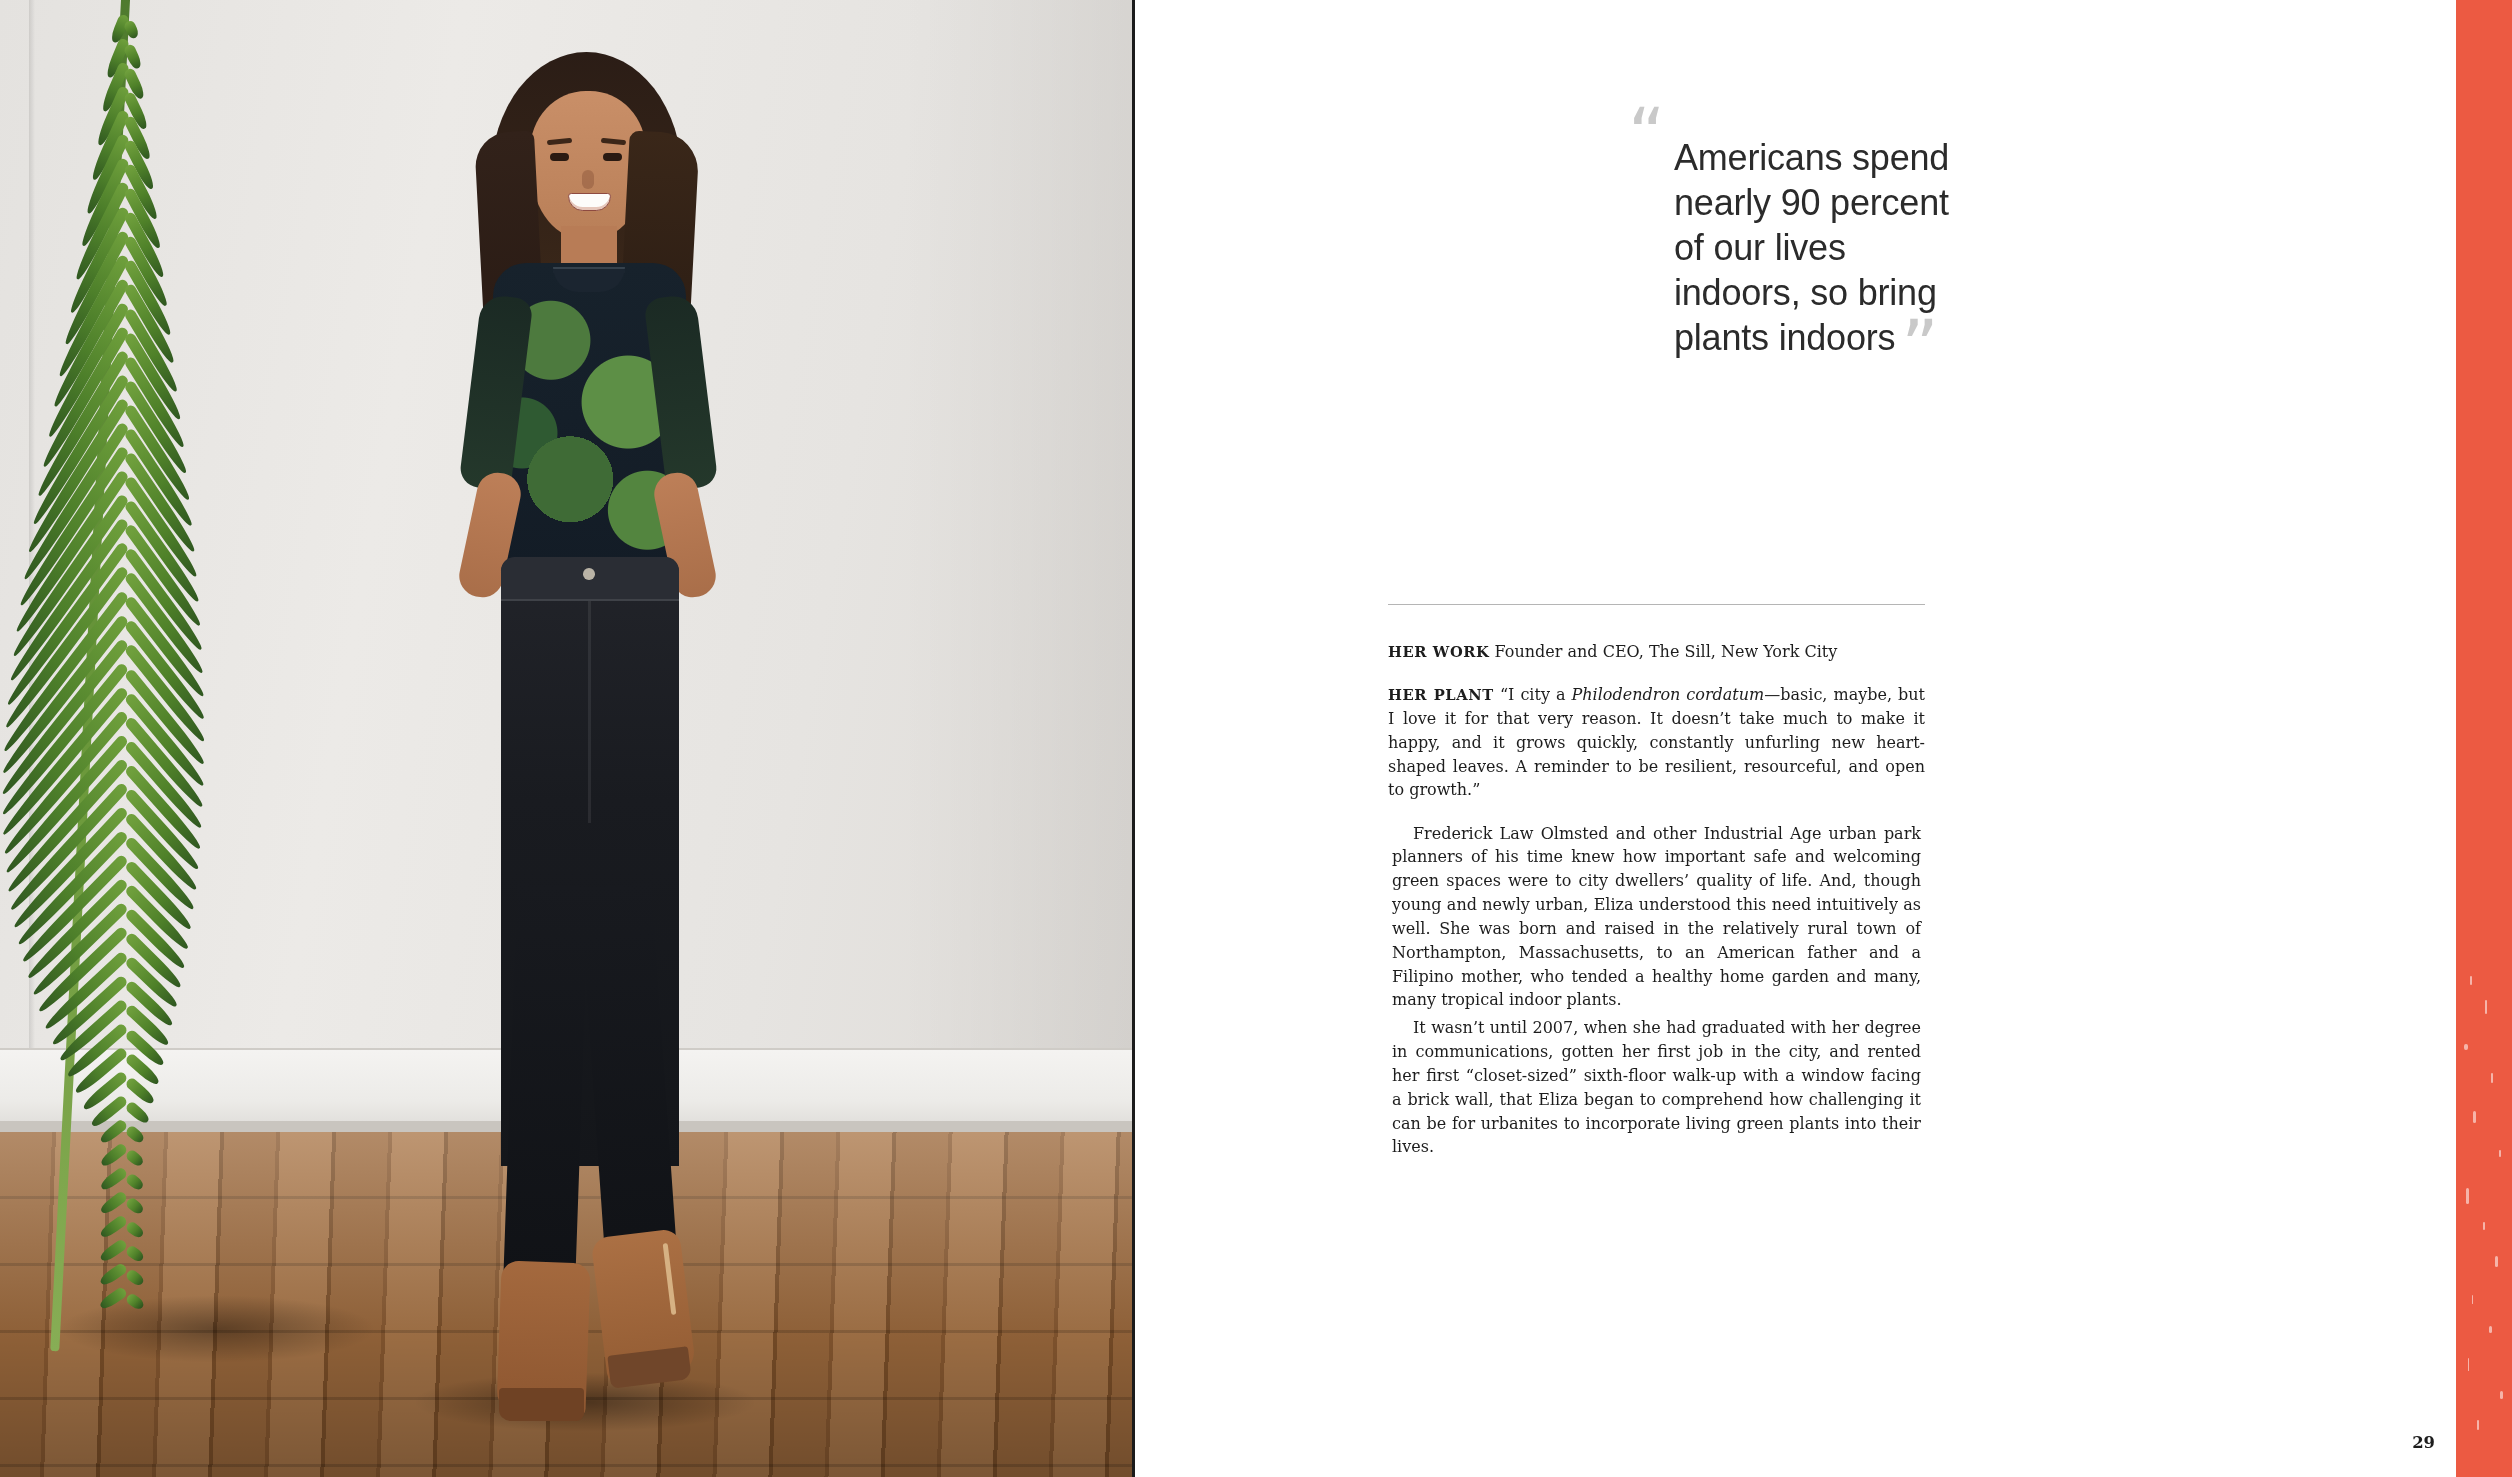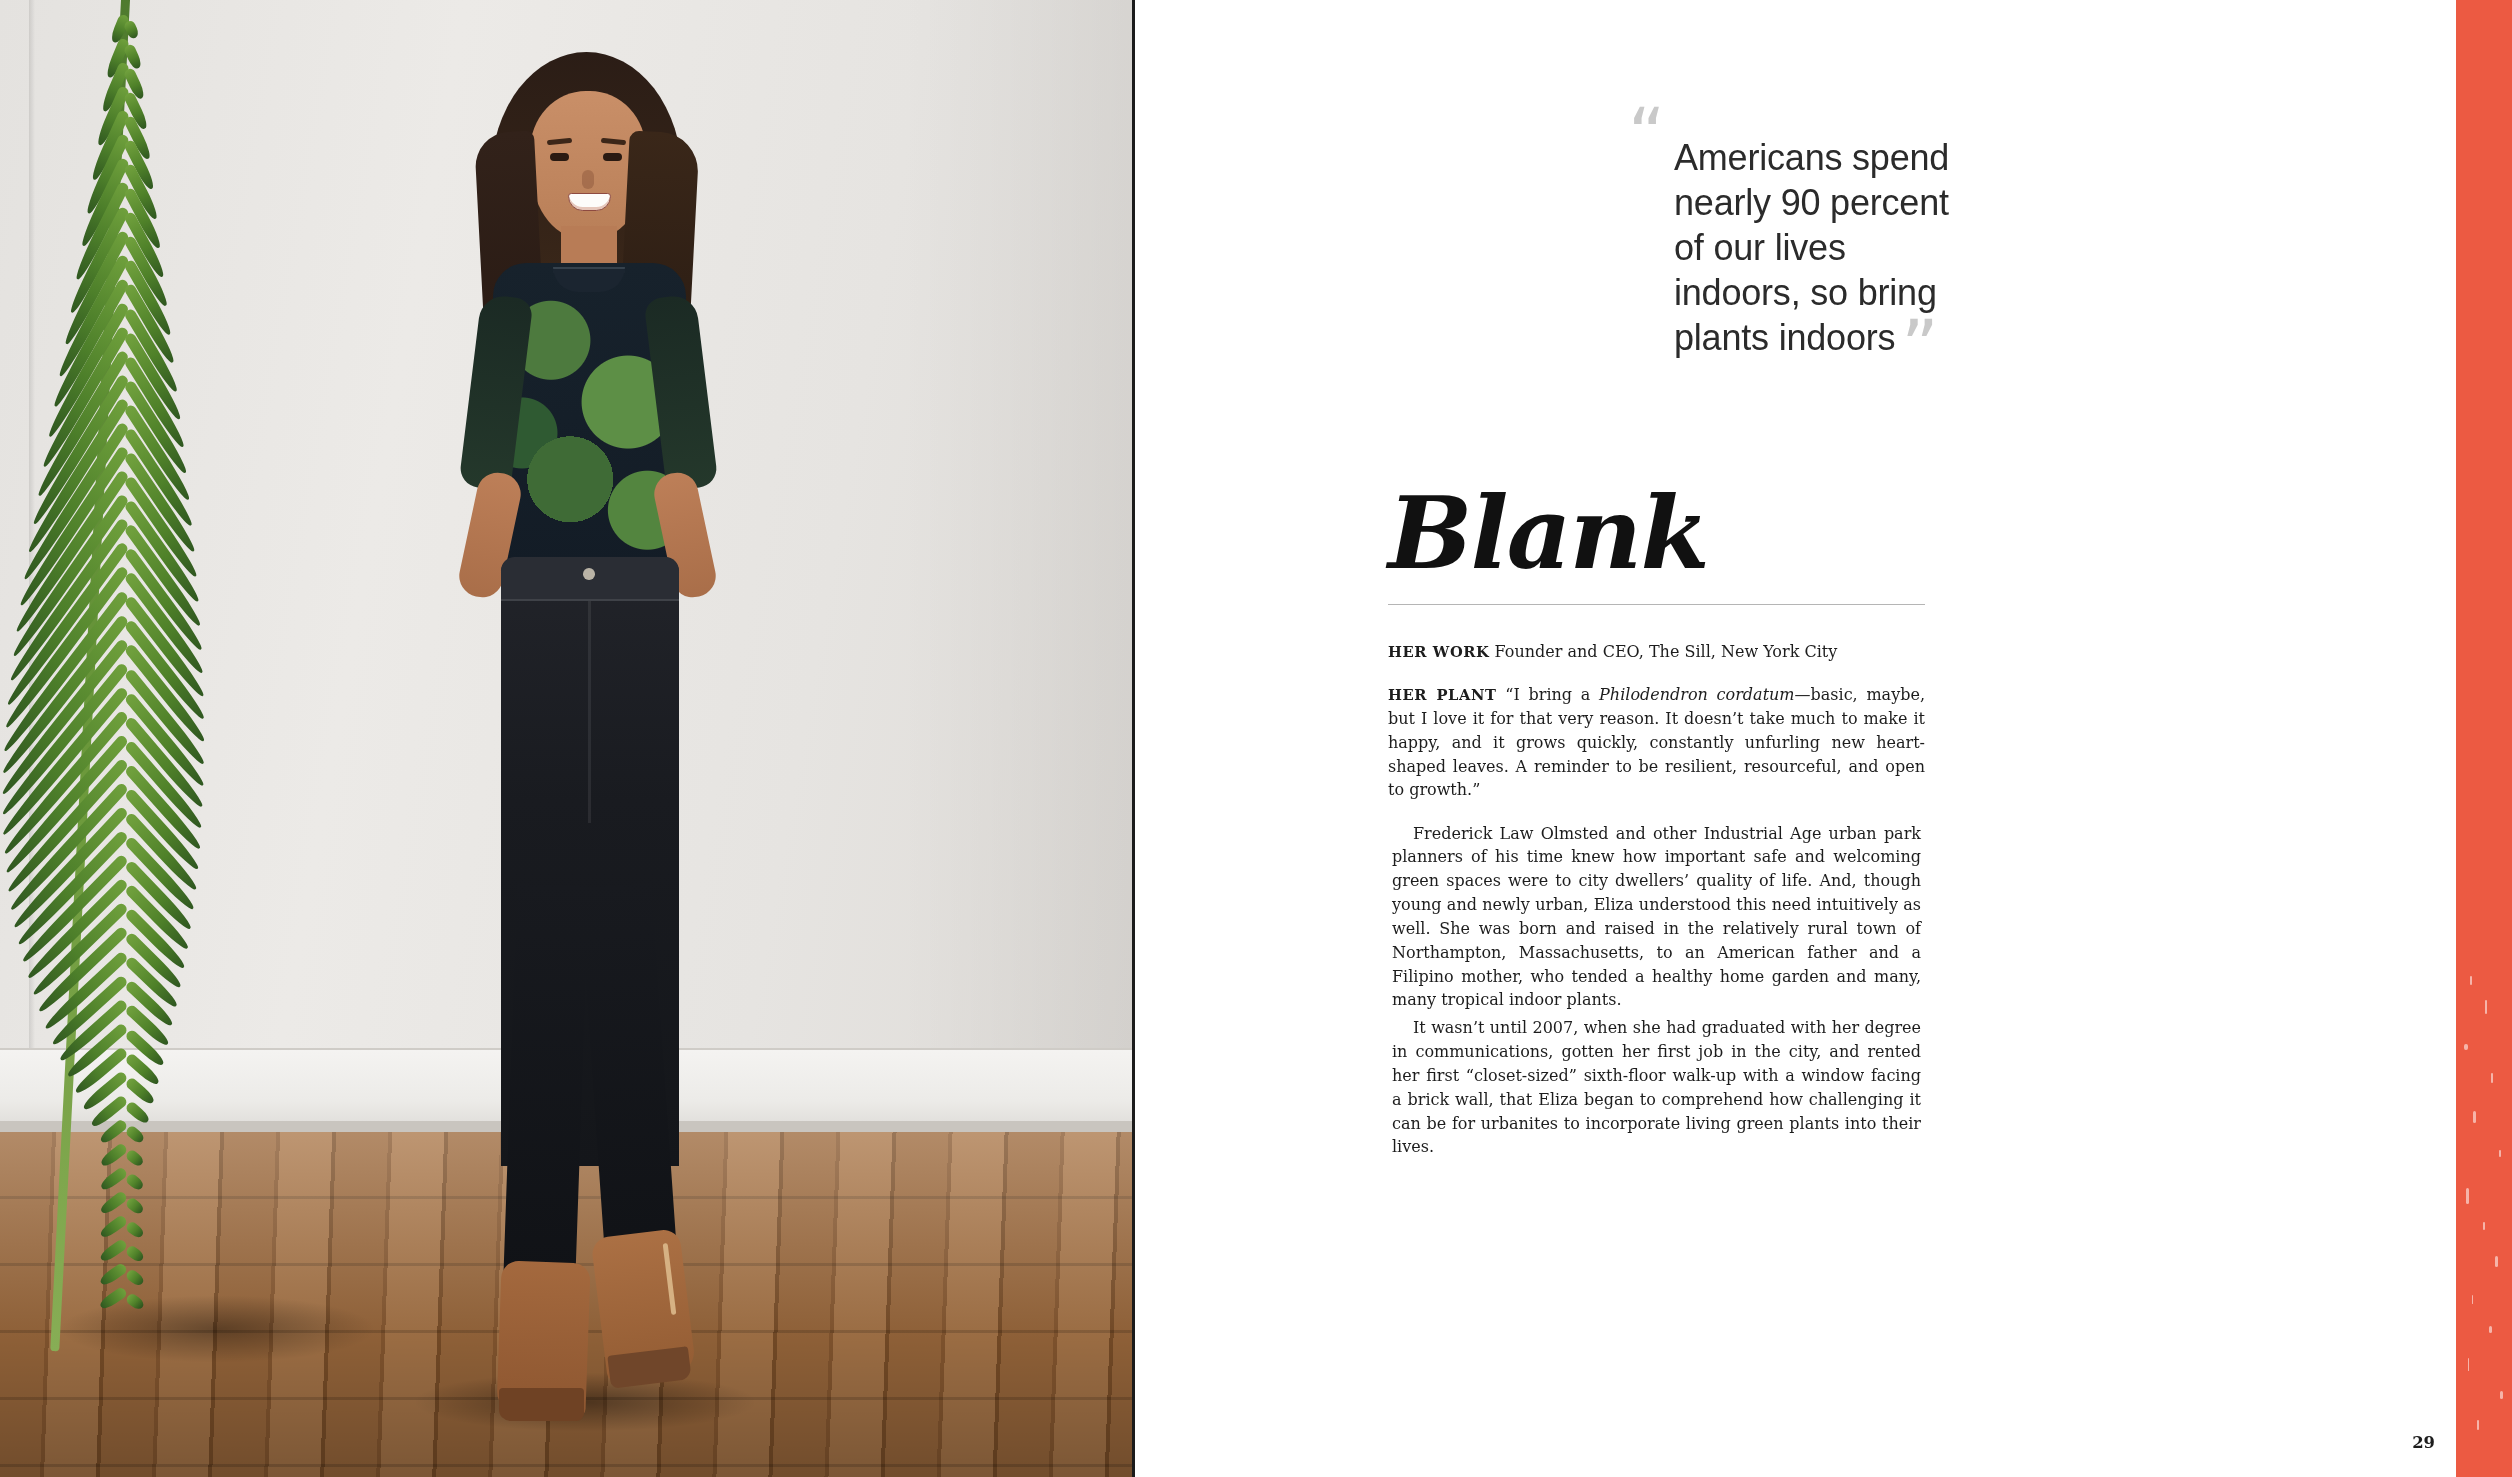--- a/index.html
+++ b/index.html
@@ -550,35 +550,34 @@
 
     <div class="pullquote">
       <span class="quote-open">“</span>
       <div class="pullquote-text">
         <span>Americans spend nearly 90 percent of our lives indoors, so bring plants indoors</span><span class="quote-close">”</span>
       </div>
     </div>
 
     <h1 class="headline">
       <br>
-      <span>Blank</span>
     </h1>
 
     <div class="rule"></div>
 
     <div class="body-col">
 
       <p>
         <span class="label">HER WORK</span>
         <span>Founder and CEO, The Sill, New York City</span>
       </p>
 
       <p>
         <span class="label">HER PLANT</span>
-        <span>“I bring a </span><span class="ital">Philodendron cordatum</span><span>—basic, maybe, but I love it for that very reason. It doesn’t take much to make it happy, and it grows quickly, constantly unfurling new heart-shaped leaves. A reminder to be resilient, resourceful, and open to growth.”</span>
+        <span>“I city a </span><span class="ital">Philodendron cordatum</span><span>—basic, maybe, but I love it for that very reason. It doesn’t take much to make it happy, and it grows quickly, constantly unfurling new heart-shaped leaves. A reminder to be resilient, resourceful, and open to growth.”</span>
       </p>
 
 
       <p class="cont">Frederick Law Olmsted and other Industrial Age urban park planners of his time knew how important safe and welcoming green spaces were to city dwellers’ quality of life. And, though young and newly urban, Eliza understood this need intuitively as well. She was born and raised in the relatively rural town of Northampton, Massachusetts, to an American father and a Filipino mother, who tended a healthy home garden and many, many tropical indoor plants.</p>
       <p class="cont">It wasn’t until 2007, when she had graduated with her degree in communications, gotten her first job in the city, and rented her first “closet-sized” sixth-floor walk-up with a window facing a brick wall, that Eliza began to comprehend how challenging it can be for urbanites to incorporate living green plants into their lives.</p>
     </div>
 
     <div class="folio">29</div>
 
     <div class="edge-band" id="edge-band">

